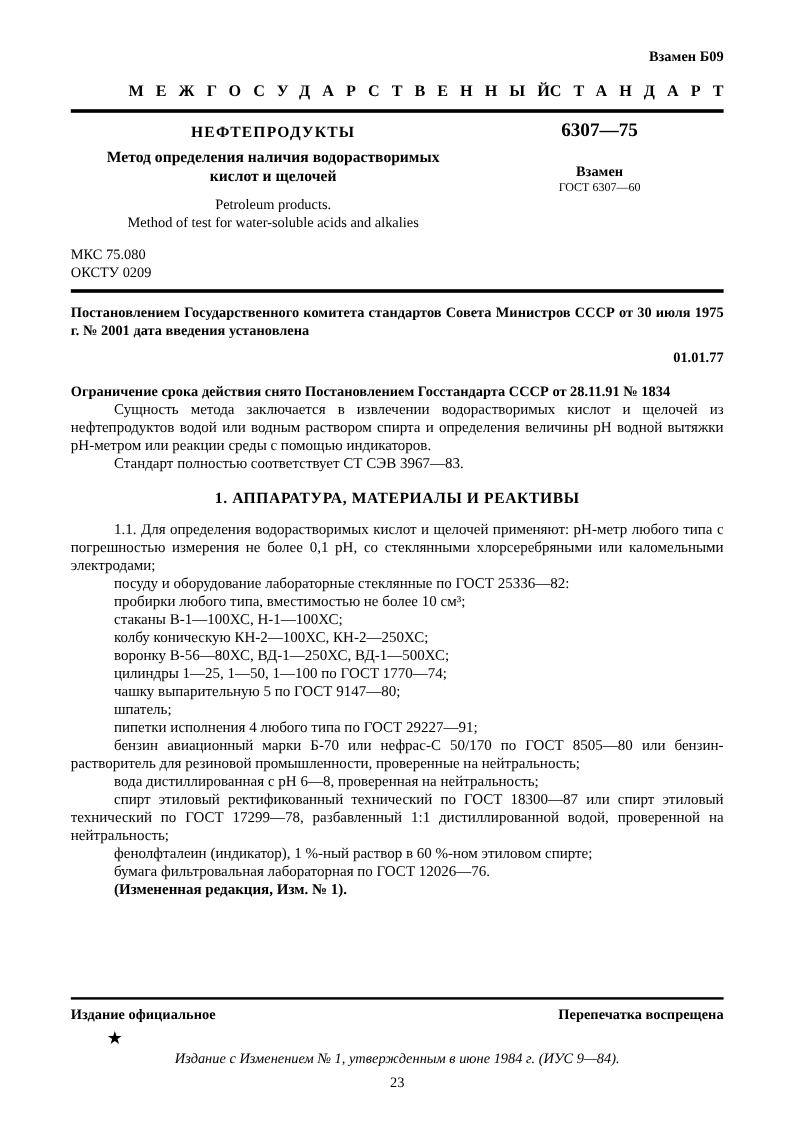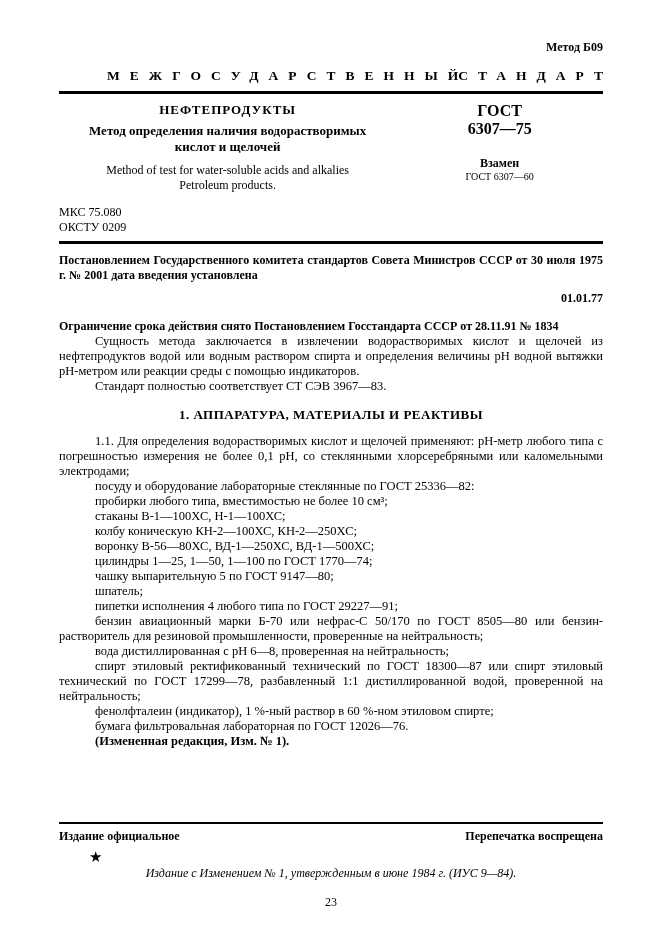--- a/index.html
+++ b/index.html
@@ -36,45 +36,44 @@
   .body { text-align: justify; margin: 0; }
   .indent { text-indent: 36px; }
   .intro-start { margin-top: 12px; }
   .sec-heading { font-size: 13px; font-weight: bold; text-align: center; margin: 13px 0 11px; letter-spacing: 0.5px; line-height: 16px; }
   .bold { font-weight: bold; }
   .footer { margin-top: auto; }
   .foot-rule { height: 0; border: 0; border-top: 2.5px solid #000; margin-bottom: 5px; }
   .foot-row { display: flex; justify-content: space-between; font-weight: bold; font-size: 12px; line-height: 15px; }
   .star { font-size: 15px; line-height: 18px; margin: 4px 0 0 30px; }
   .edition-note { font-style: italic; text-align: center; font-size: 12px; line-height: 15px; }
-  .page-num { text-align: center; font-size: 12px; line-height: 15px; margin-top: 14px; }
+  .page-num { text-align: center; font-size: 12px; line-height: 15px; margin-top: 5px; }
 </style>
 </head>
 <body>
 
 <div class="page">
 
-  <div class="group">Метод Б09</div>
+  <div class="group">Взамен Б09</div>
 
   <div class="std-type">
     <span>МЕЖГОСУДАРСТВЕННЫЙ</span>
     <span>СТАНДАРТ</span>
   </div>
 
   <div class="rule"></div>
 
   <div class="title-block">
     <div class="title-left">
       <div class="t-ru-main">НЕФТЕПРОДУКТЫ</div>
       <div class="t-ru-sub">Метод определения наличия водорастворимых кислот и щелочей</div>
+      <div class="t-en">Petroleum products.</div>
       <div class="t-en">Method of test for water-soluble acids and alkalies</div>
-      <div class="t-en">Petroleum products.</div>
     </div>
     <div class="title-right">
-      <div class="gost-label">ГОСТ</div>
       <div class="gost-num">6307—75</div>
       <div class="replaces-label">Взамен</div>
       <div class="replaces-num">ГОСТ 6307—60</div>
     </div>
   </div>
 
   <div class="codes">
     <div>МКС 75.080</div>
     <div>ОКСТУ 0209</div>
   </div>

